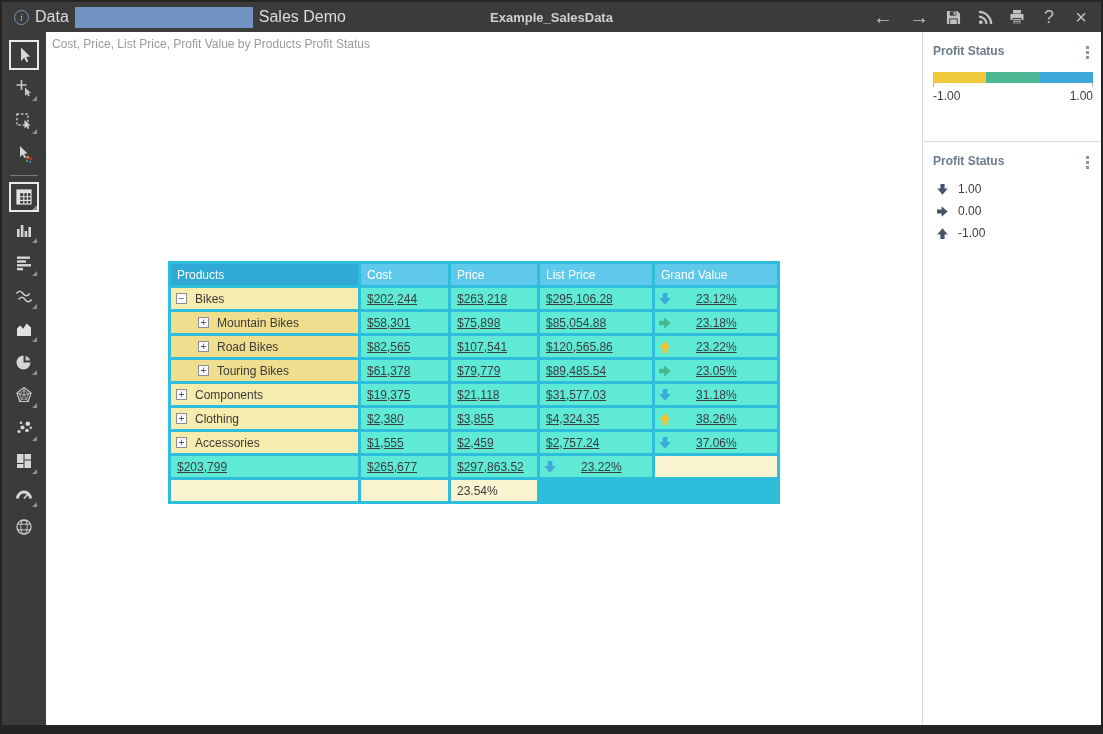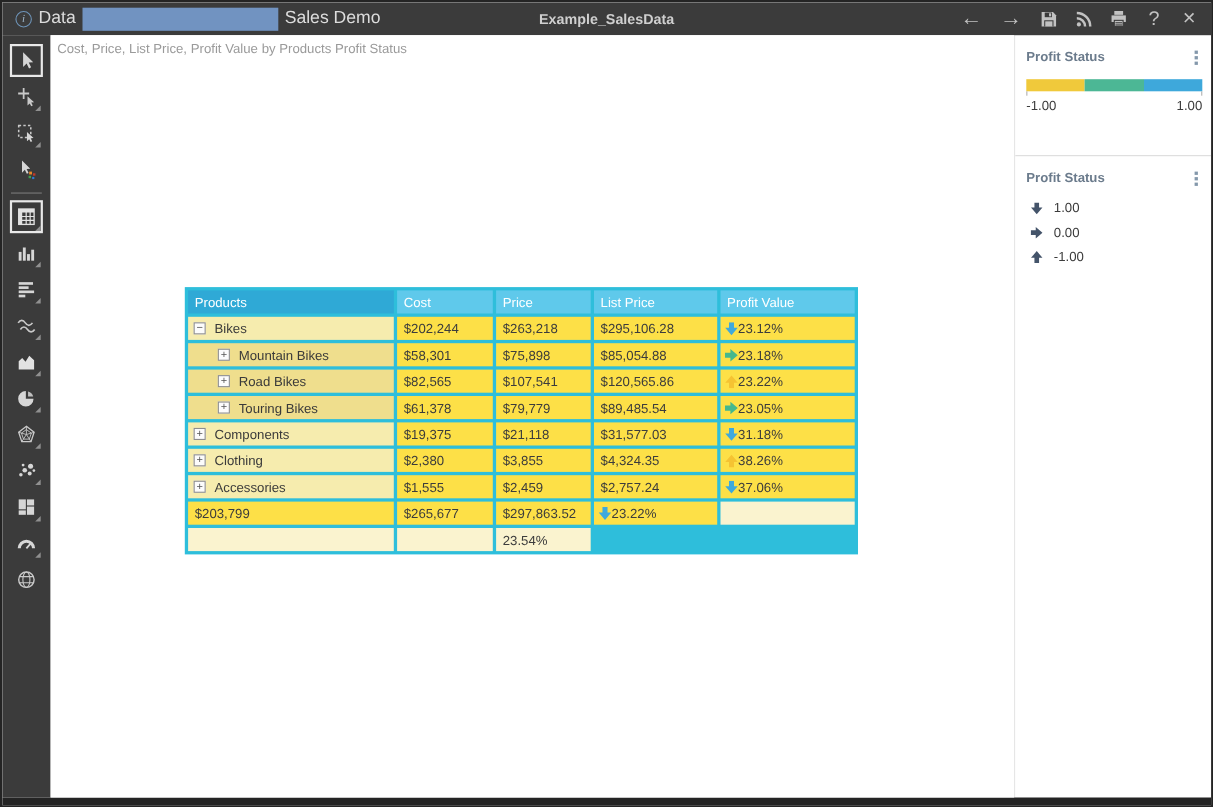--- a/index.html
+++ b/index.html
@@ -33,22 +33,22 @@
   .canvas{flex:1;background:#fff;position:relative;overflow:hidden;padding-left:44px;}
   .canvas-title{position:absolute;left:6px;top:5px;font-size:12px;color:#9A9A9A;white-space:nowrap;}
   .pivot{position:absolute;left:122px;top:229px;display:grid;grid-template-columns:187px 87px 86px 112px 122px;grid-auto-rows:21px;gap:3px;padding:3px;}
   .cell{font-size:12px;display:flex;align-items:center;overflow:hidden;white-space:nowrap;}
   .hdr{color:#FFFFFF;padding-left:6px;}
   .hdr-products{background:#2FA9D6;}
   .hdr-measure{background:#5FC9EB;}
   .rowhdr{color:#3A3A3A;padding-left:5px;}
   .lvl0{background:#F6ECAE;}
   .lvl1{background:#EFDE8D;padding-left:27px;}
-  .datacell{background:#fde047;color:#3C3C3C;padding-left:6px;}
-  .profitcell{padding-left:4px;}
+  .datacell{background:#5eead4;color:#3C3C3C;padding-left:6px;text-decoration:underline;}
+  .profitcell{padding-left:4px;gap:25px;}
   .profitcell svg{margin-right:0;}
   .expander{width:11px;height:11px;border:1px solid #8E8E8E;background:#FCFCFC;color:#555;font-size:10px;line-height:9px;text-align:center;margin-right:8px;flex:0 0 auto;}
   .gt-label{background:#F2C32D;color:#3C3C3C;padding-left:6px;}
   .gt-cell{background:#FAF3CF;color:#3C3C3C;padding-left:6px;}
   
   .vdivider{width:1px;background:#D9D9D9;flex:0 0 auto;}
   .rpanel{width:178px;background:#fff;flex:0 0 auto;font-size:12px;}
   .panel{padding:12px 8px 10px 10px;}
   .panel-title-row{display:flex;justify-content:space-between;}
   .panel-title{color:#6B7B8C;font-weight:bold;font-size:12px;}
@@ -239,21 +239,21 @@
         </div>
     </div>
 
     <div class="canvas">
       <div class="canvas-title">Cost, Price, List Price, Profit Value by Products Profit Status</div>
       <div class="pivot" style="background: rgb(46, 190, 219);">
           <div class="cell hdr hdr-products">Products</div>
           <div class="cell hdr hdr-measure">Cost</div>
           <div class="cell hdr hdr-measure">Price</div>
           <div class="cell hdr hdr-measure">List Price</div>
-          <div class="cell hdr hdr-measure">Profit Value</div>
+          <div class="cell hdr hdr-measure">Grand Value</div>
           <div class="cell rowhdr lvl0">
             <span class="expander">−</span>
             <span>Bikes</span>
           </div>
           <div class="cell datacell">$202,244</div>
           <div class="cell datacell">$263,218</div>
           <div class="cell datacell">$295,106.28</div>
           <div class="cell datacell profitcell">
             <svg width="12" height="12" viewBox="0 0 12 12" style="transform:rotate(0deg);flex:0 0 auto">
               <path d="M3.7 0 H8.3 V5 H11.7 L6 11.7 L0.3 5 H3.7 Z" fill="#3FA9DC"></path>

